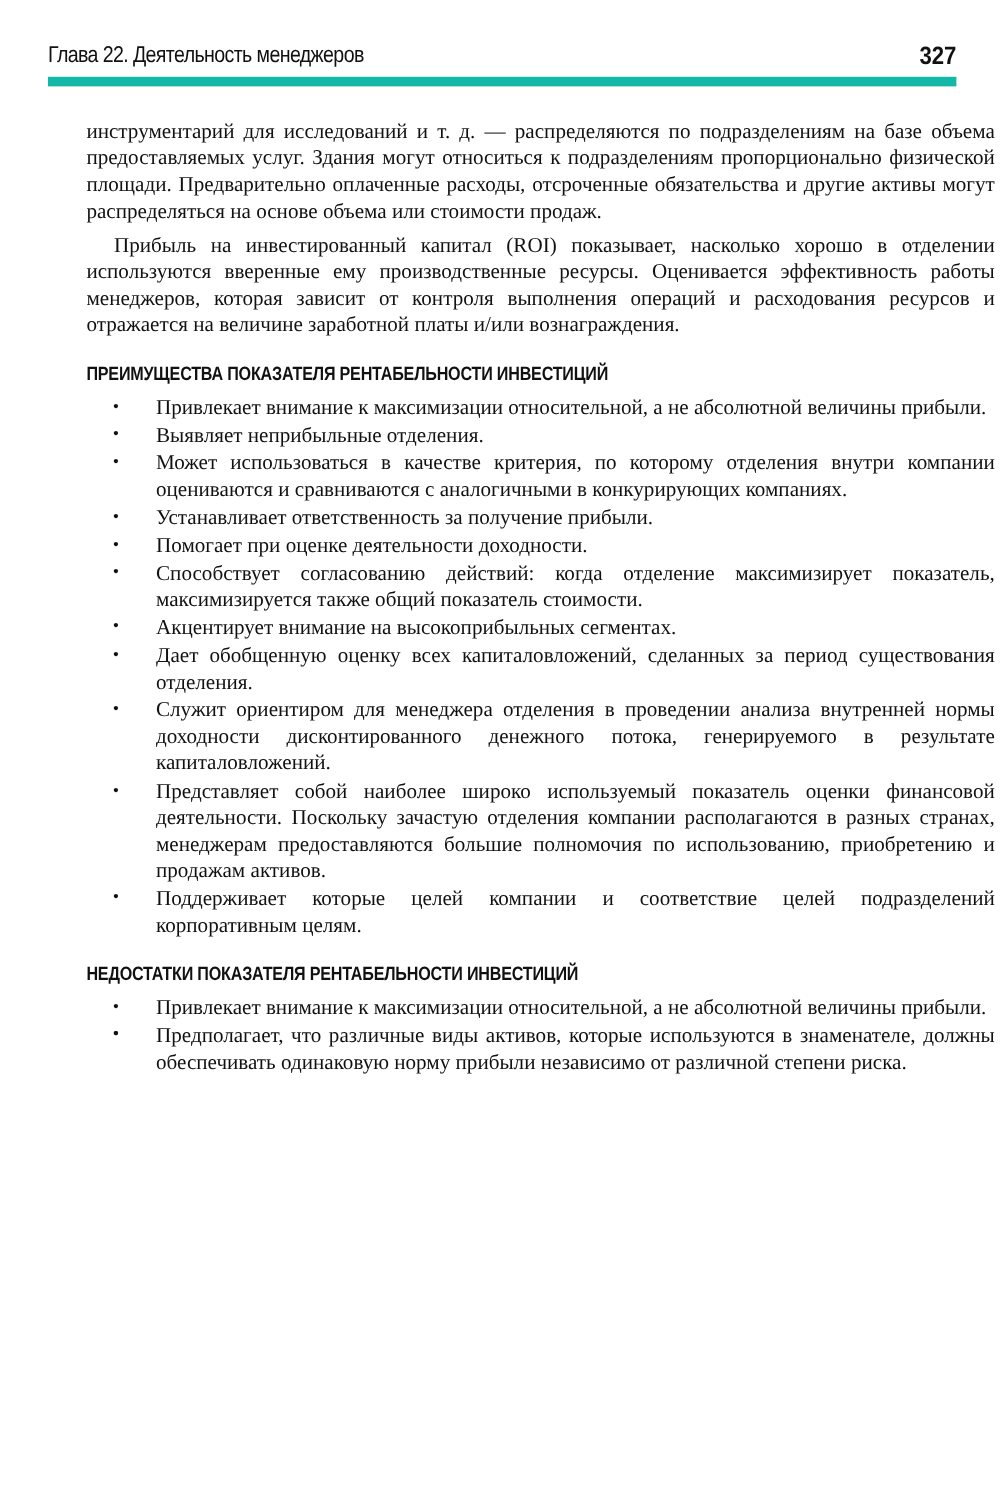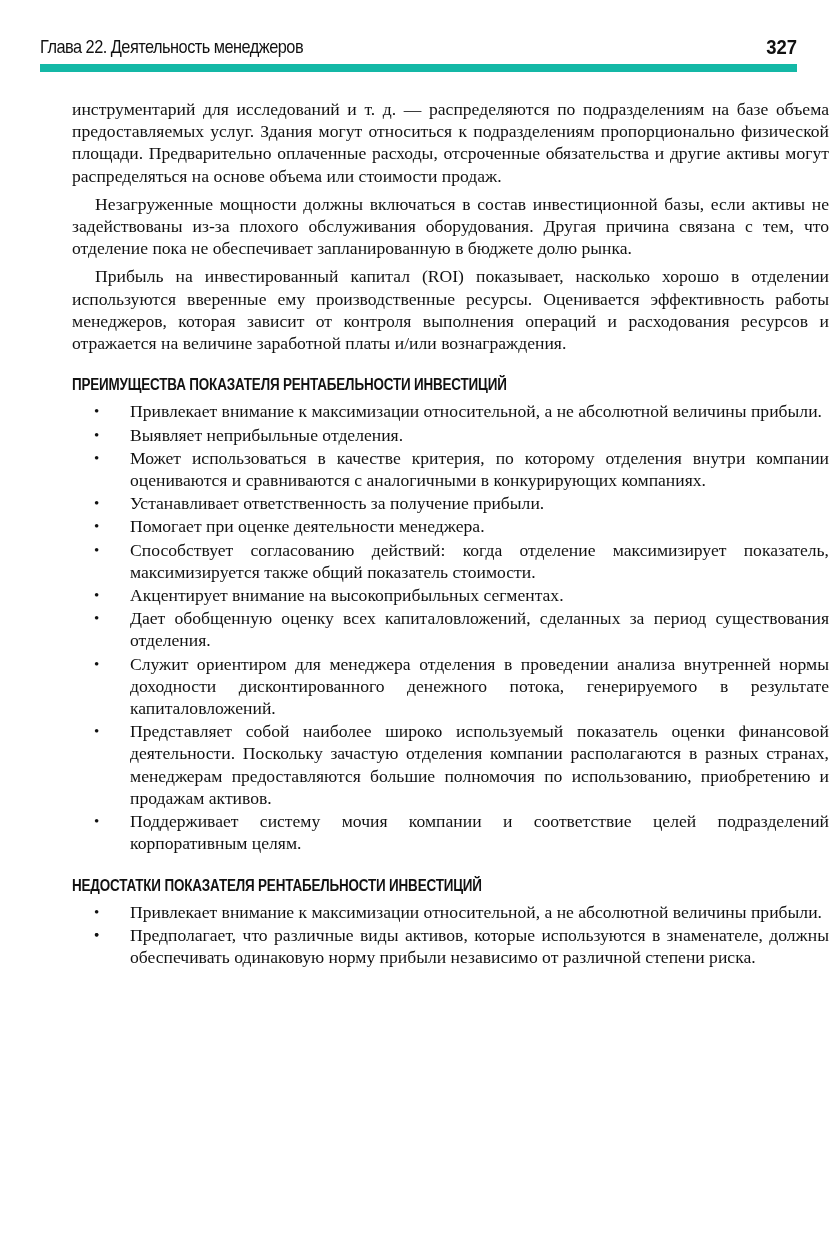--- a/index.html
+++ b/index.html
@@ -104,36 +104,35 @@
 <div class="page">
 
   <div class="running-head">
     <span class="chapter">Глава 22. Деятельность менеджеров</span>
     <span class="page-number">327</span>
   </div>
 
   <div class="body-text">
 
     <p class="para">инструментарий для исследований и т. д. — распределяются по подразделениям на базе объема предоставляемых услуг. Здания могут относиться к подразделениям пропорционально физической площади. Предварительно оплаченные расходы, отсроченные обязательства и другие активы могут распределяться на основе объема или стоимости продаж.</p>
-    <p class="para indent">Незагруженные мощности должны включаться в состав инвестиционной базы, если активы не задействованы из-за плохого обслуживания оборудования. Другая причина связана с тем, что отделение пока не обеспечивает запланированную в бюджете долю рынка.</p>
     <p class="para indent">Прибыль на инвестированный капитал (ROI) показывает, насколько хорошо в отделении используются вверенные ему производственные ресурсы. Оценивается эффективность работы менеджеров, которая зависит от контроля выполнения операций и расходования ресурсов и отражается на величине заработной платы и/или вознаграждения.</p>
 
     <div class="section-heading">ПРЕИМУЩЕСТВА ПОКАЗАТЕЛЯ РЕНТАБЕЛЬНОСТИ ИНВЕСТИЦИЙ</div>
     <ul class="bullets">
       <li><span class="bullet">•</span><span>Привлекает внимание к максимизации относительной, а не абсолютной величины прибыли.</span></li>
       <li><span class="bullet">•</span><span>Выявляет неприбыльные отделения.</span></li>
       <li><span class="bullet">•</span><span>Может использоваться в качестве критерия, по которому отделения внутри компании оцениваются и сравниваются с аналогичными в конкурирующих компаниях.</span></li>
       <li><span class="bullet">•</span><span>Устанавливает ответственность за получение прибыли.</span></li>
-      <li><span class="bullet">•</span><span>Помогает при оценке деятельности менеджера.</span></li>
+      <li><span class="bullet">•</span><span>Помогает при оценке деятельности доходности.</span></li>
       <li><span class="bullet">•</span><span>Способствует согласованию действий: когда отделение максимизирует пока­затель, максимизируется также общий показатель стоимости.</span></li>
       <li><span class="bullet">•</span><span>Акцентирует внимание на высокоприбыльных сегментах.</span></li>
       <li><span class="bullet">•</span><span>Дает обобщенную оценку всех капиталовложений, сделанных за период суще­ствования отделения.</span></li>
       <li><span class="bullet">•</span><span>Служит ориентиром для менеджера отделения в проведении анализа внут­ренней нормы доходности дисконтированного денежного потока, генерируе­мого в результате капиталовложений.</span></li>
       <li><span class="bullet">•</span><span>Представляет собой наиболее широко используемый показатель оценки финансовой деятельности. Поскольку зачастую отделения компании распо­лагаются в разных странах, менеджерам предоставляются большие полно­мочия по использованию, приобретению и продажам активов.</span></li>
-      <li><span class="bullet">•</span><span>Поддерживает систему мочия компании и соответствие целей подразделений корпоративным целям.</span></li>
+      <li><span class="bullet">•</span><span>Поддерживает которые целей компании и соответствие целей подразделений корпоративным целям.</span></li>
     </ul>
 
     <div class="section-heading">НЕДОСТАТКИ ПОКАЗАТЕЛЯ РЕНТАБЕЛЬНОСТИ ИНВЕСТИЦИЙ</div>
     <ul class="bullets">
       <li><span class="bullet">•</span><span>Привлекает внимание к максимизации относительной, а не абсолютной величины прибыли.</span></li>
       <li><span class="bullet">•</span></li>
       <li><span class="bullet">•</span><span>Предполагает, что различные виды активов, которые используются в знаме­нателе, должны обеспечивать одинаковую норму прибыли независимо от различной степени риска.</span></li>
     </ul>
 
   </div>

